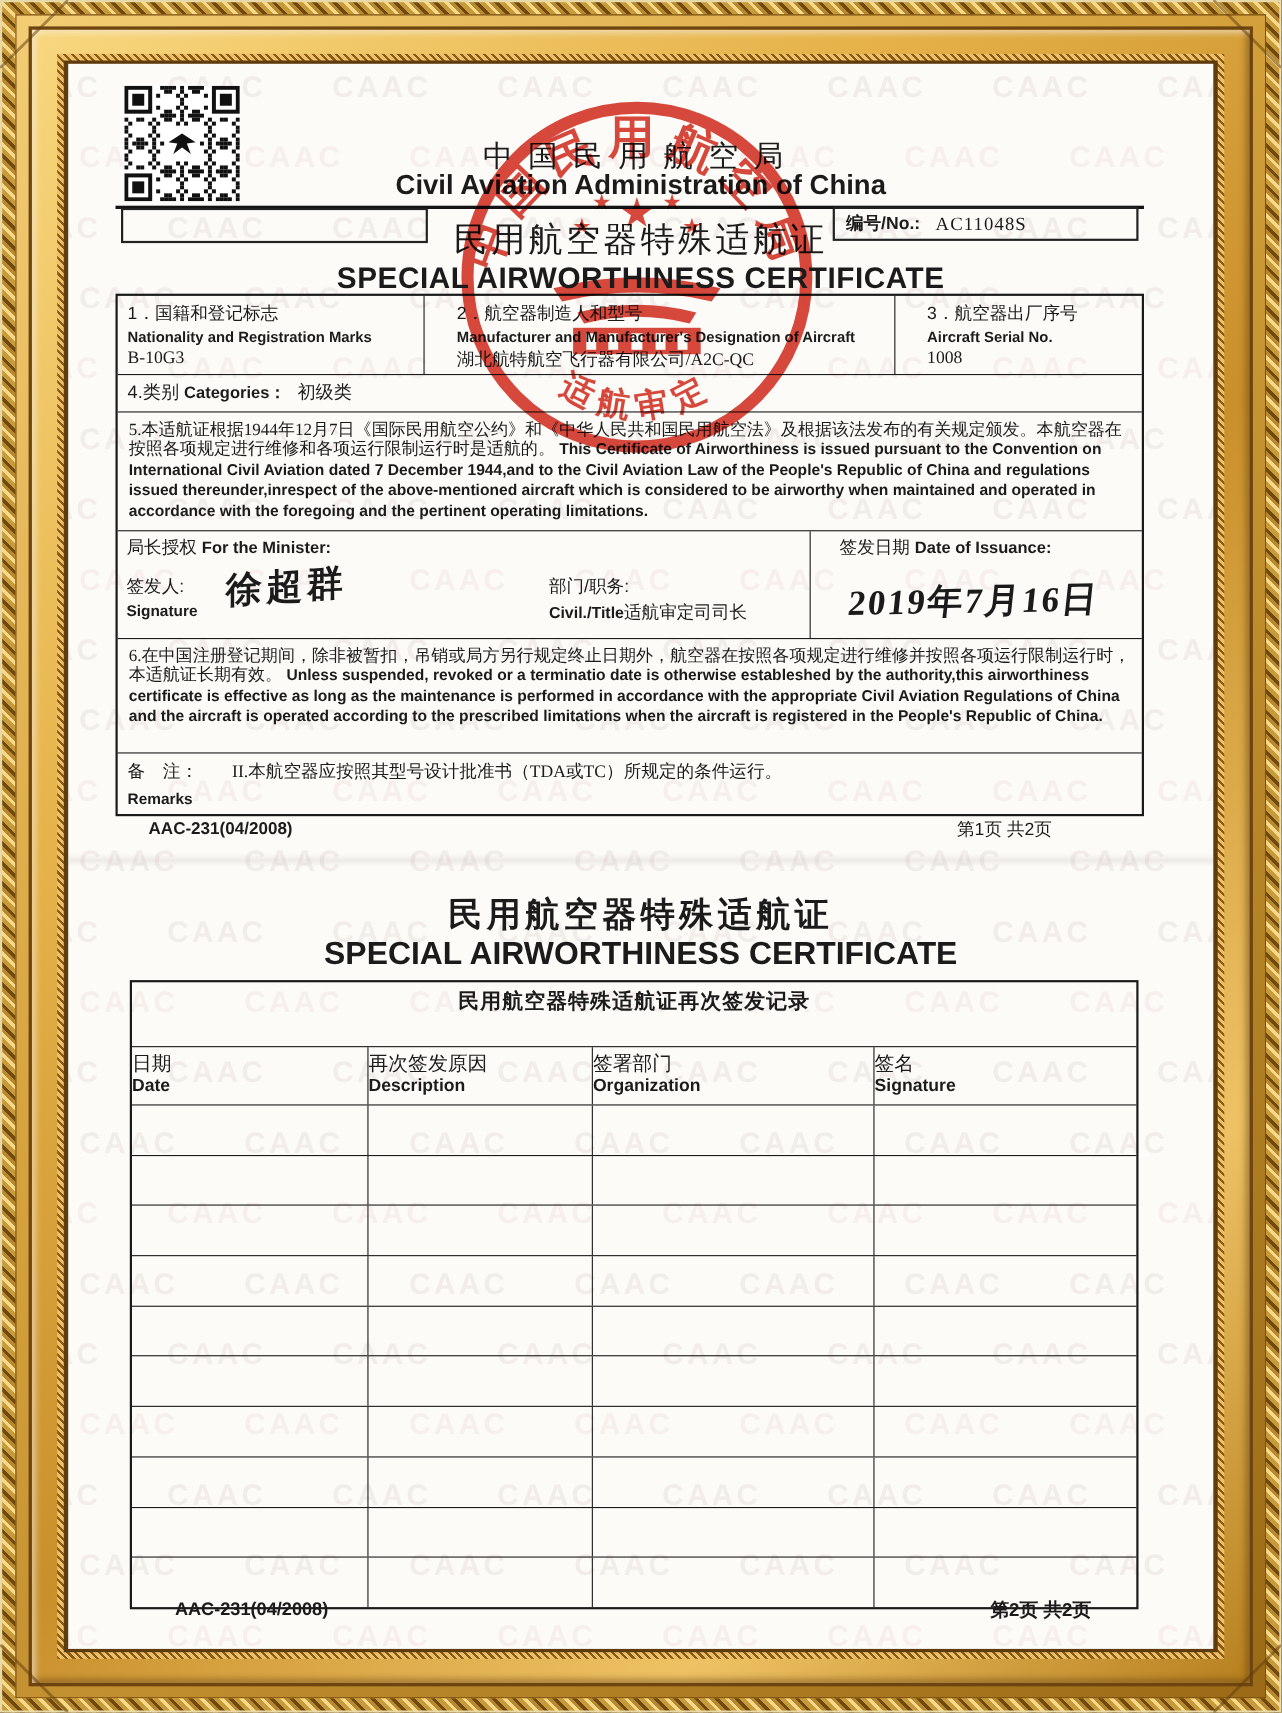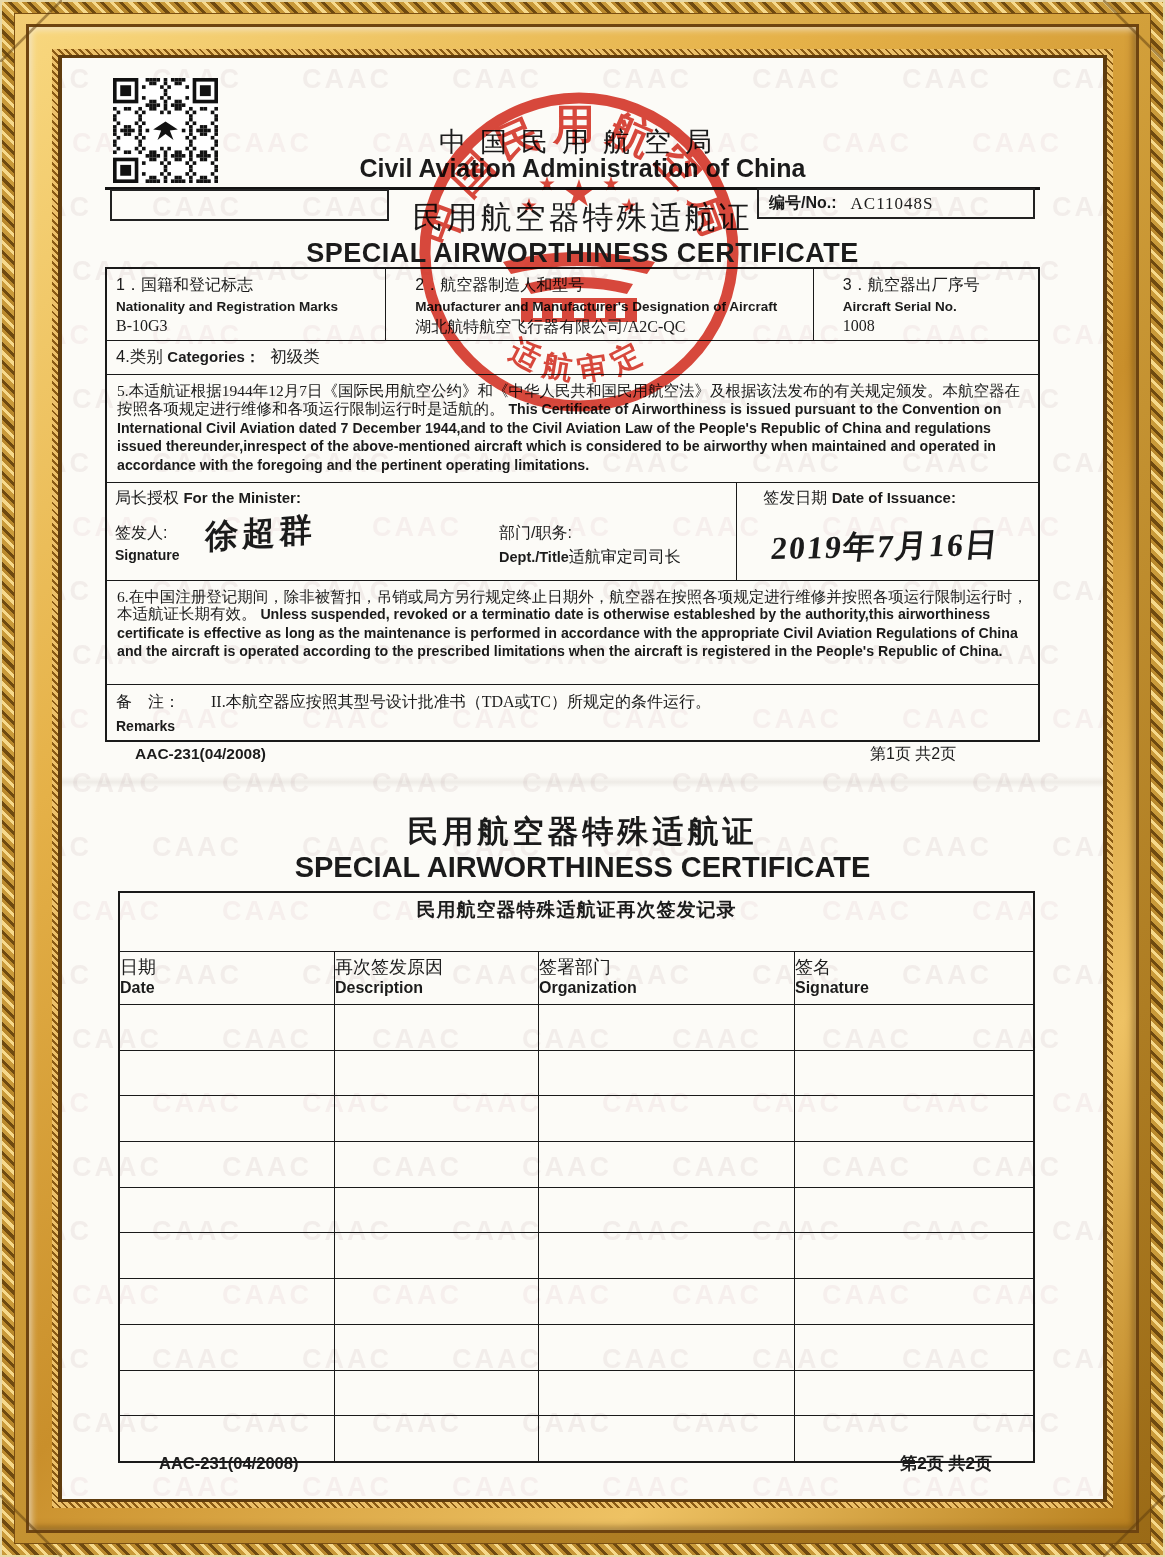--- a/index.html
+++ b/index.html
@@ -569,21 +569,21 @@
             <div class="a" style="left:8px;top:5px">
               <span class="lab-cn">局长授权 </span><b style="font-size:15px">For the Minister:</b>
             </div>
             <div class="a" style="left:8px;top:40px">
               <div class="lab-cn">签发人:</div>
               <div class="lab-en" style="font-size:14px">Signature</div>
             </div>
             <div class="a hand sig-name" style="left:98px;top:28px">徐超群</div>
             <div class="a" style="left:392px;top:40px">
               <div class="lab-cn">部门/职务:</div>
-              <div style="margin-top:3px"><b style="font-size:14.5px">Dept./Title</b><span class="lab-cn">适航审定司司长</span></div>
+              <div style="margin-top:3px"><b style="font-size:14.5px">Civil./Title</b><span class="lab-cn">适航审定司司长</span></div>
             </div>
           </div>
           <div class="cell" style="width:288px;position:relative">
             <div class="a" style="left:6px;top:5px">
               <span class="lab-cn">签发日期 </span><b style="font-size:15px">Date of Issuance:</b>
             </div>
             <div class="a hand issue-date" style="left:14px;top:42px">2019年7月16日</div>
           </div>
         </div>
         <div class="t1row" style="height:104px">

